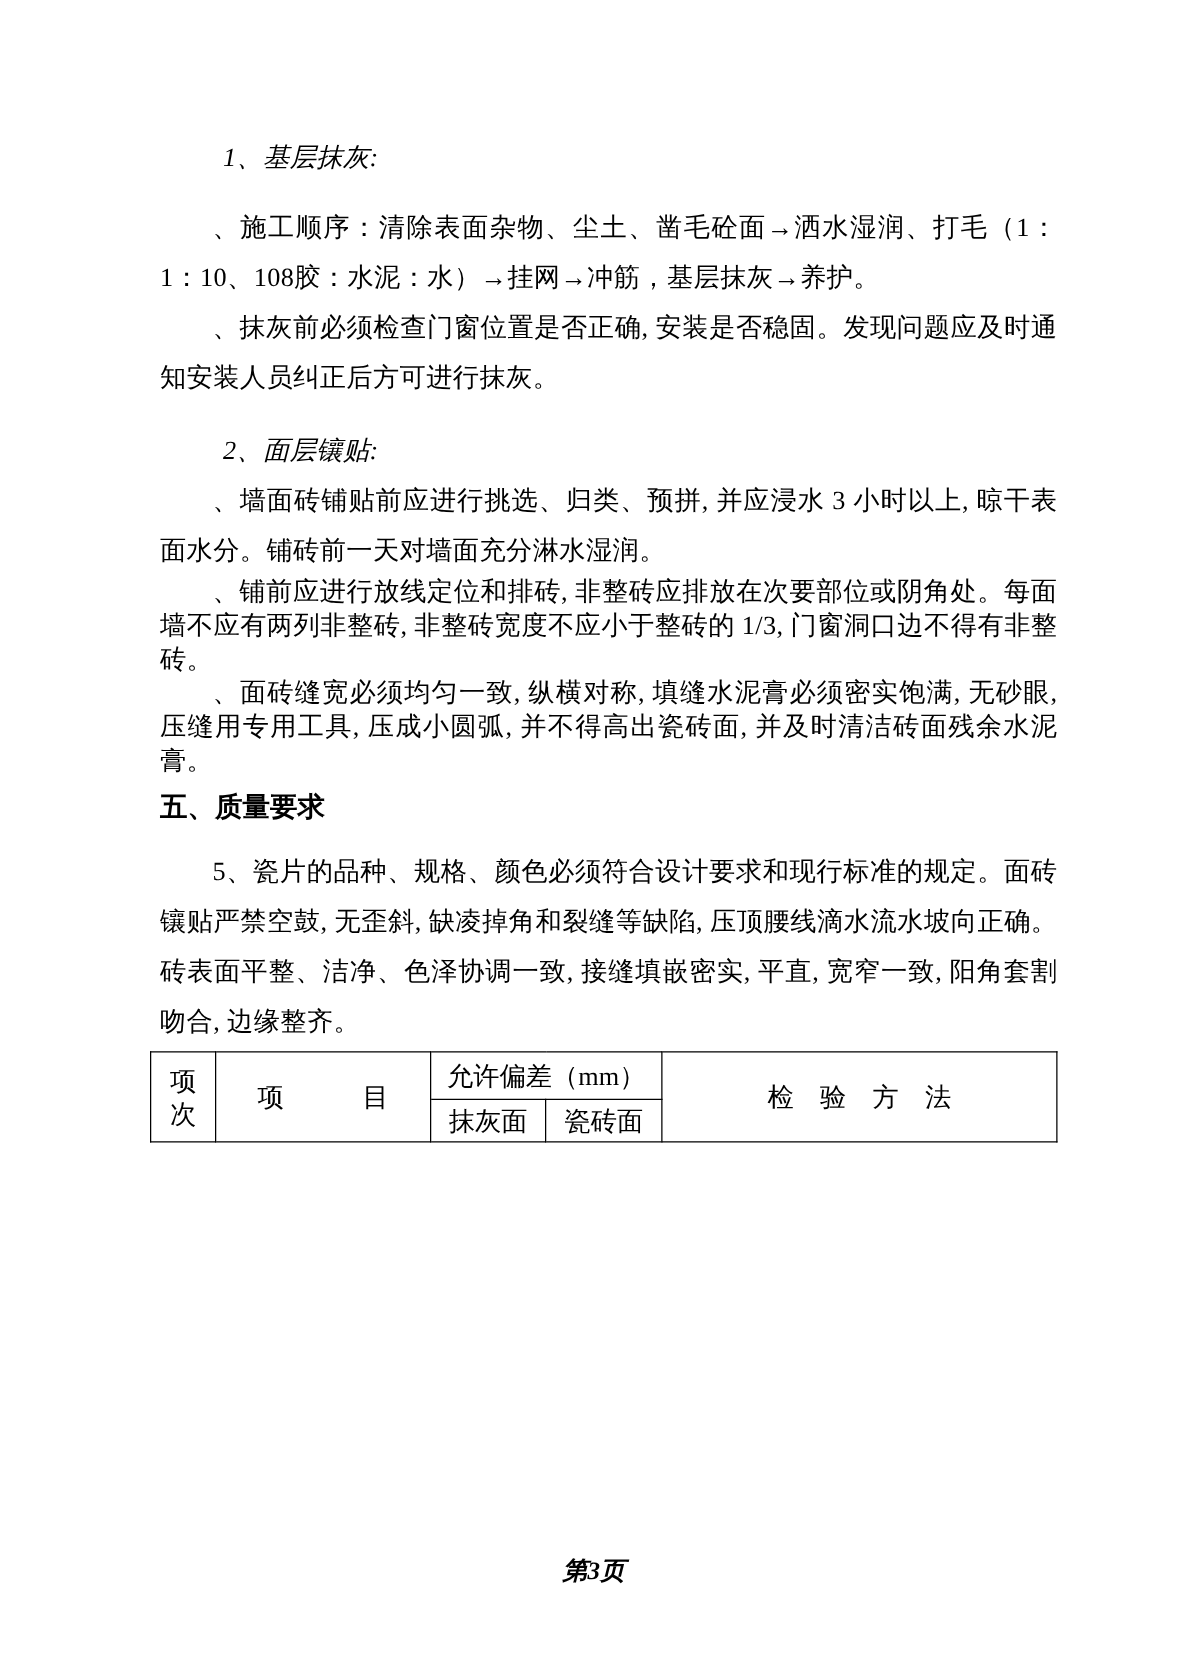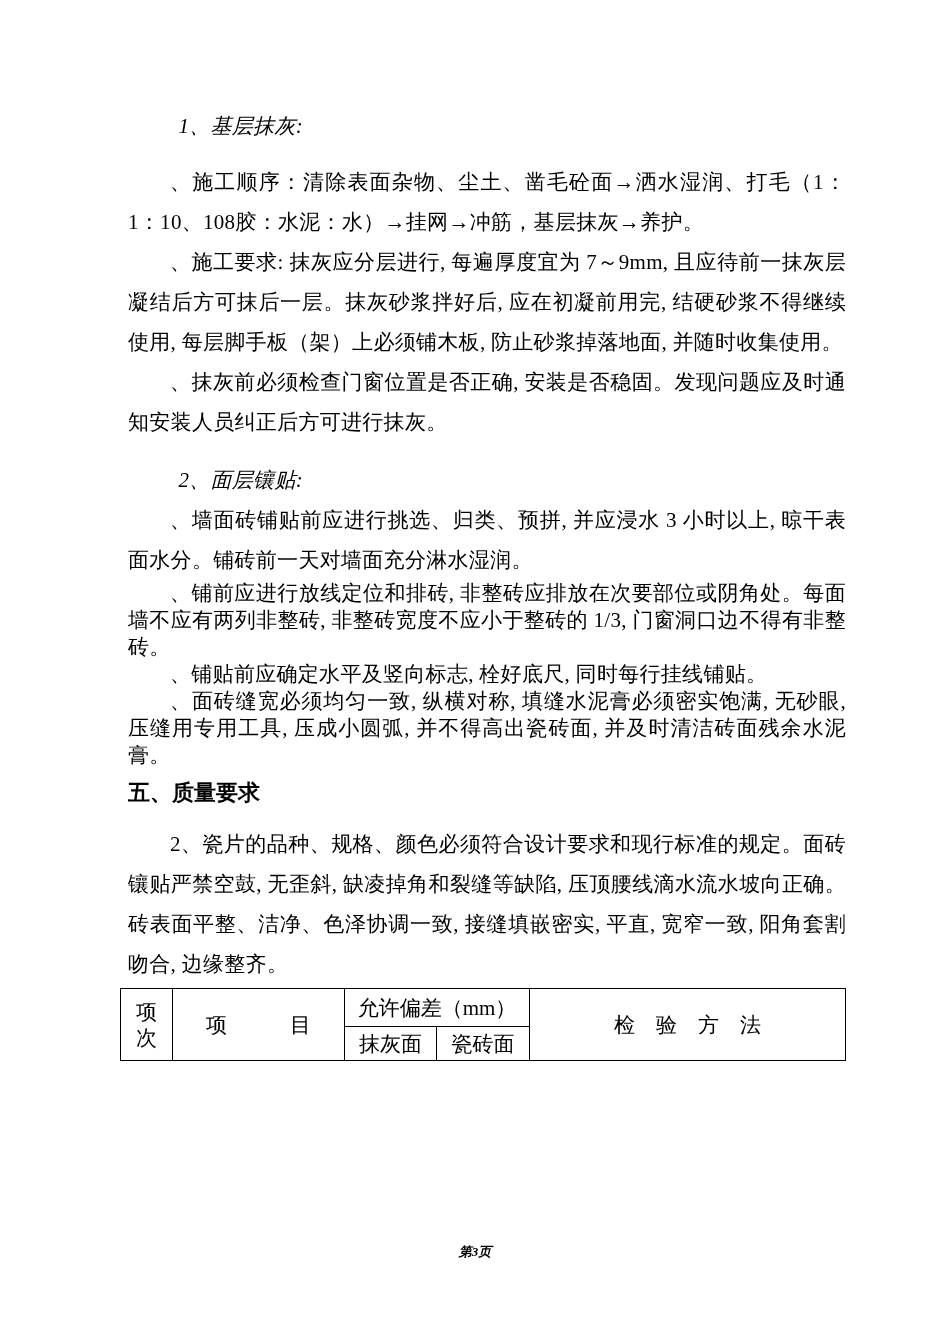--- a/index.html
+++ b/index.html
@@ -34,43 +34,41 @@
   }
   table.dev td {
     border: 1px solid #000; text-align: center;
     vertical-align: middle; padding: 1px 2px;
   }
   td.c1 { white-space: pre-line; line-height: 26px; }
   tr.row1 td { height: 38px; }
   tr.row2 td { height: 34px; }
   .footer {
     position: absolute; top: 1243px; left: 0; width: 100%;
-    text-align: center; font-size: 13px;
+    text-align: center; font-size: 20px;
     font-weight: bold; font-style: italic;
   }
 </style>
 </head>
 <body>
 
 <div class="page">
   <div class="content">
 
     <p class="p loose sub">1、基层抹灰:</p>
     <p class="p loose mt10">、施工顺序：清除表面杂物、尘土、凿毛砼面→洒水湿润、打毛（1：1：10、108胶：水泥：水）→挂网→冲筋，基层抹灰→养护。</p>
-    <p class="p loose">、施工要求: 抹灰应分层进行, 每遍厚度宜为 7～9mm, 且应待前一抹灰层凝结后方可抹后一层。抹灰砂浆拌好后, 应在初凝前用完, 结硬砂浆不得继续使用, 每层脚手板（架）上必须铺木板, 防止砂浆掉落地面, 并随时收集使用。</p>
     <p class="p loose">、抹灰前必须检查门窗位置是否正确, 安装是否稳固。发现问题应及时通知安装人员纠正后方可进行抹灰。</p>
     <p class="p loose sub mt6">2、面层镶贴:</p>
     <p class="p loose">、墙面砖铺贴前应进行挑选、归类、预拼, 并应浸水 3 小时以上, 晾干表面水分。铺砖前一天对墙面充分淋水湿润。</p>
     <p class="p tight">、铺前应进行放线定位和排砖, 非整砖应排放在次要部位或阴角处。每面墙不应有两列非整砖, 非整砖宽度不应小于整砖的 1/3, 门窗洞口边不得有非整砖。</p>
-    <p class="p tight">、铺贴前应确定水平及竖向标志, 栓好底尺, 同时每行挂线铺贴。</p>
     <p class="p tight">、面砖缝宽必须均匀一致, 纵横对称, 填缝水泥膏必须密实饱满, 无砂眼, 压缝用专用工具, 压成小圆弧, 并不得高出瓷砖面, 并及时清洁砖面残余水泥膏。</p>
 
     <h2 class="heading">五、质量要求</h2>
 
-    <p class="p loose">2、瓷片的品种、规格、颜色必须符合设计要求和现行标准的规定。面砖镶贴严禁空鼓, 无歪斜, 缺凌掉角和裂缝等缺陷, 压顶腰线滴水流水坡向正确。砖表面平整、洁净、色泽协调一致, 接缝填嵌密实, 平直, 宽窄一致, 阳角套割吻合, 边缘整齐。</p>
+    <p class="p loose">5、瓷片的品种、规格、颜色必须符合设计要求和现行标准的规定。面砖镶贴严禁空鼓, 无歪斜, 缺凌掉角和裂缝等缺陷, 压顶腰线滴水流水坡向正确。砖表面平整、洁净、色泽协调一致, 接缝填嵌密实, 平直, 宽窄一致, 阳角套割吻合, 边缘整齐。</p>
 
     <table class="dev">
       <colgroup>
         <col style="width:52px">
         <col style="width:172px">
         <col style="width:92px">
         <col style="width:93px">
         <col>
       </colgroup>
       <tbody>

